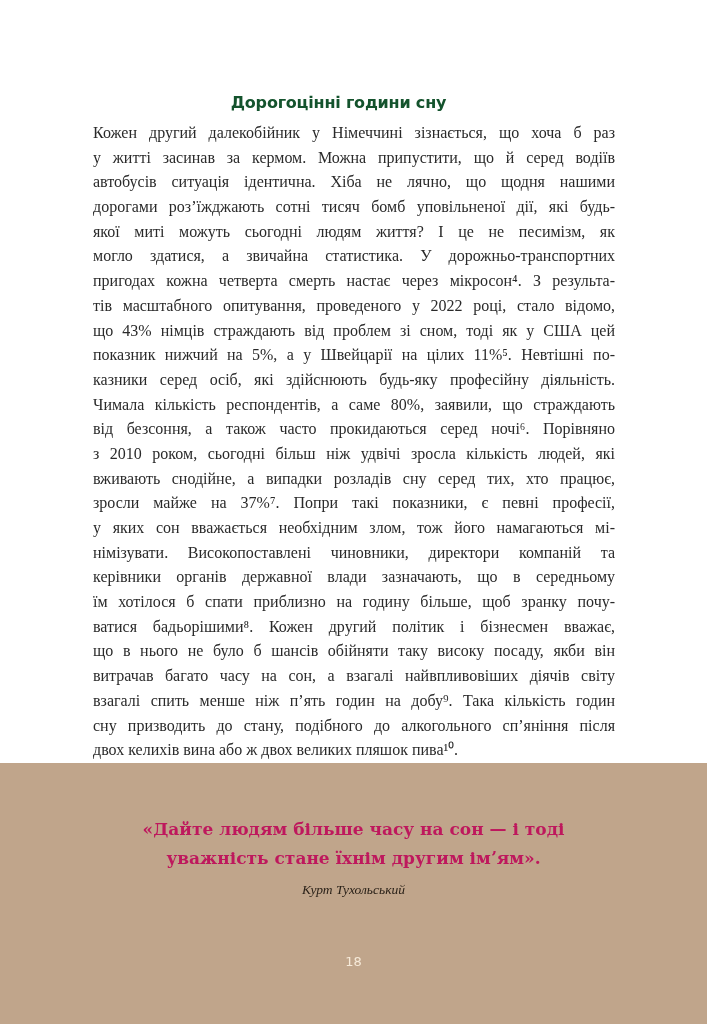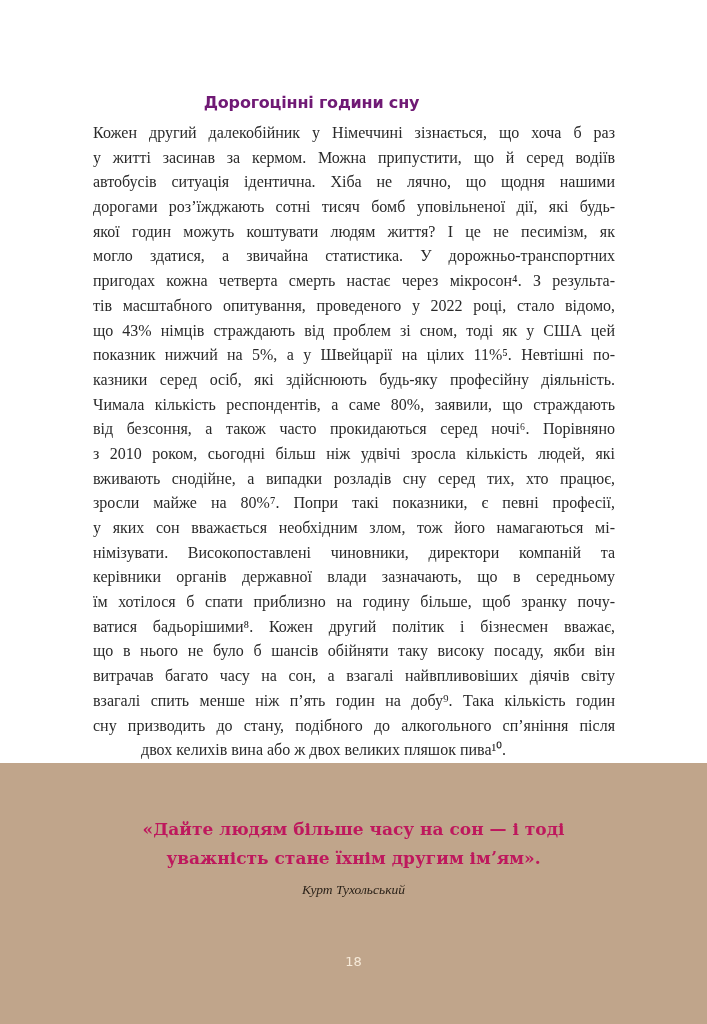--- a/index.html
+++ b/index.html
@@ -22,22 +22,23 @@
     .heading {
       position: absolute;
       left: 0;
       width: 623px;
       top: 91px;
       text-align: center;
       font-family: "DejaVu Sans", sans-serif;
       font-weight: bold;
       font-size: 16px;
       line-height: 24px;
-      color: #701a75;
+      color: #14532d;
       letter-spacing: -0.2px;
+      padding-left: 27px;
     }
     .body-text {
       position: absolute;
       left: 93px;
       width: 522px;
       top: 121px;
       font-family: "Liberation Serif", serif;
       font-size: 16px;
       line-height: 24.7px;
       color: #2a2a2a;
@@ -46,21 +47,20 @@
     }
     .body-text .line {
       display: block;
       text-align: justify;
       text-align-last: justify;
       white-space: nowrap;
       height: 24.7px;
     }
     .body-text .line.last {
       text-align-last: left;
-      margin-left: 48px;
     }
     .quote-band {
       position: absolute;
       left: 0;
       top: 763px;
       width: 707px;
       height: 261px;
       background: #c0a58b;
     }
     .quote-text {
@@ -105,32 +105,32 @@
 
 <div class="page">
 
   <div class="heading">Дорогоцінні години сну</div>
 
   <div class="body-text">
     <span class="line">Кожен другий далекобійник у Німеччині зізнається, що хоча б раз</span>
     <span class="line">у житті засинав за кермом. Можна припустити, що й серед водіїв</span>
     <span class="line">автобусів ситуація ідентична. Хіба не лячно, що щодня нашими</span>
     <span class="line">дорогами розʼїжджають сотні тисяч бомб уповільненої дії, які будь-</span>
-    <span class="line">якої годин можуть коштувати людям життя? І це не песимізм, як</span>
+    <span class="line">якої миті можуть сьогодні людям життя? І це не песимізм, як</span>
     <span class="line">могло здатися, а звичайна статистика. У дорожньо-транспортних</span>
     <span class="line">пригодах кожна четверта смерть настає через мікросон⁴. З результа-</span>
     <span class="line">тів масштабного опитування, проведеного у 2022 році, стало відомо,</span>
     <span class="line">що 43% німців страждають від проблем зі сном, тоді як у США цей</span>
     <span class="line">показник нижчий на 5%, а у Швейцарії на цілих 11%⁵. Невтішні по-</span>
     <span class="line">казники серед осіб, які здійснюють будь-яку професійну діяльність.</span>
     <span class="line">Чимала кількість респондентів, а саме 80%, заявили, що страждають</span>
     <span class="line">від безсоння, а також часто прокидаються серед ночі⁶. Порівняно</span>
     <span class="line">з 2010 роком, сьогодні більш ніж удвічі зросла кількість людей, які</span>
     <span class="line">вживають снодійне, а випадки розладів сну серед тих, хто працює,</span>
-    <span class="line">зросли майже на 80%⁷. Попри такі показники, є певні професії,</span>
+    <span class="line">зросли майже на 37%⁷. Попри такі показники, є певні професії,</span>
     <span class="line">у яких сон вважається необхідним злом, тож його намагаються мі-</span>
     <span class="line">німізувати. Високопоставлені чиновники, директори компаній та</span>
     <span class="line">керівники органів державної влади зазначають, що в середньому</span>
     <span class="line">їм хотілося б спати приблизно на годину більше, щоб зранку почу-</span>
     <span class="line">ватися бадьорішими⁸. Кожен другий політик і бізнесмен вважає,</span>
     <span class="line">що в нього не було б шансів обійняти таку високу посаду, якби він</span>
     <span class="line">витрачав багато часу на сон, а взагалі найвпливовіших діячів світу</span>
     <span class="line">взагалі спить менше ніж пʼять годин на добу⁹. Така кількість годин</span>
     <span class="line">сну призводить до стану, подібного до алкогольного спʼяніння після</span>
     <span class="line last">двох келихів вина або ж двох великих пляшок пива¹⁰.</span>

